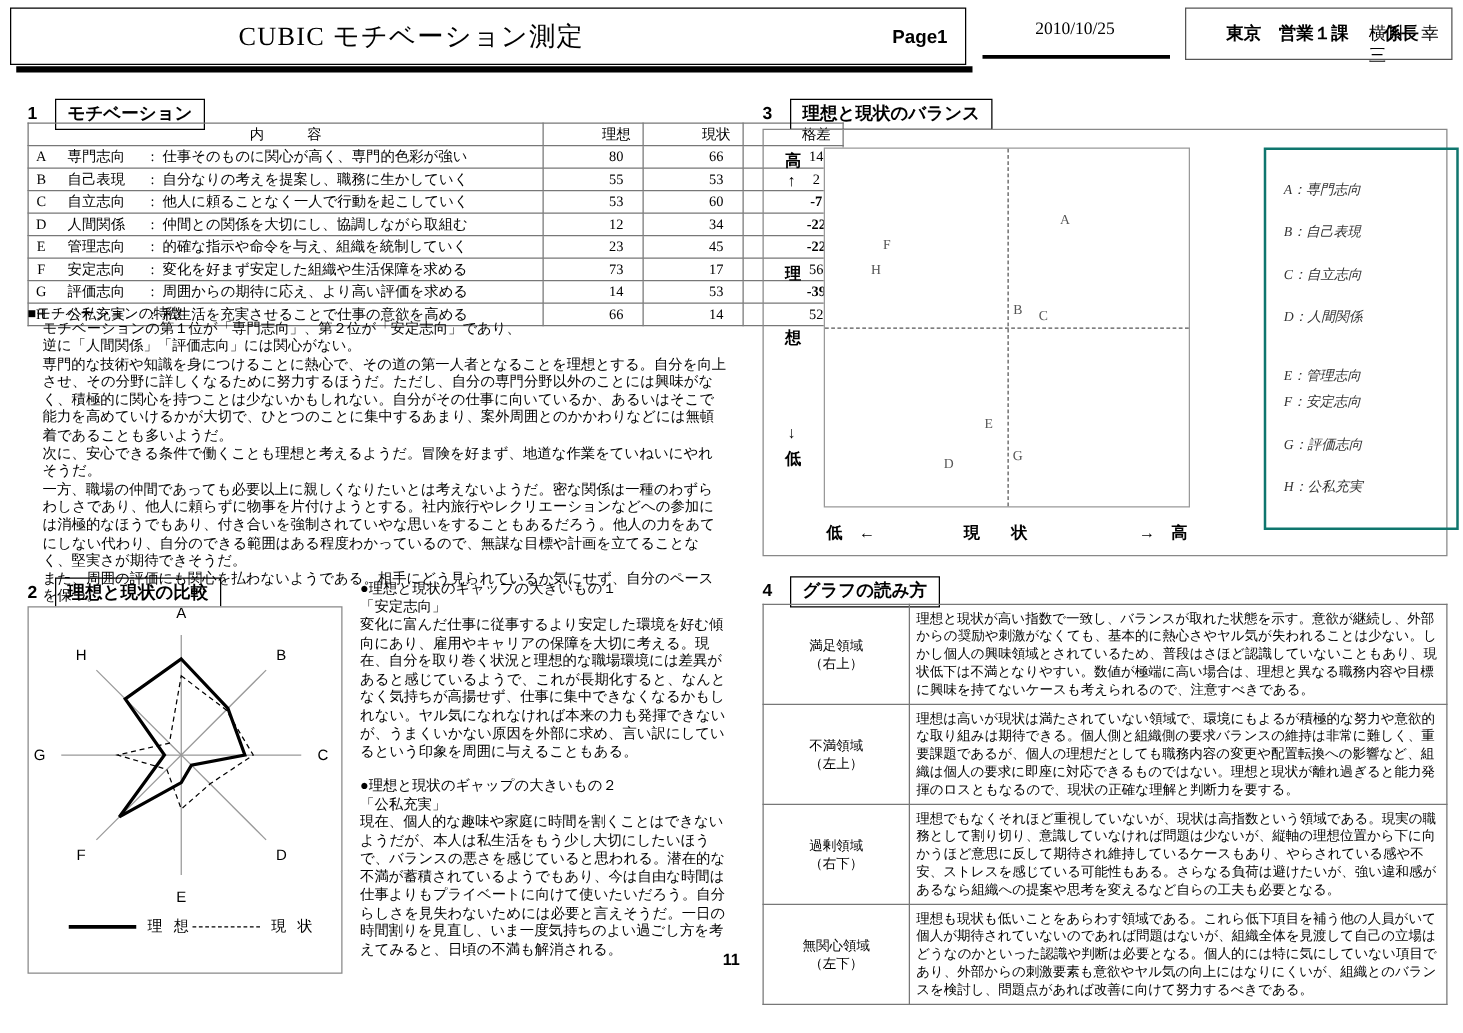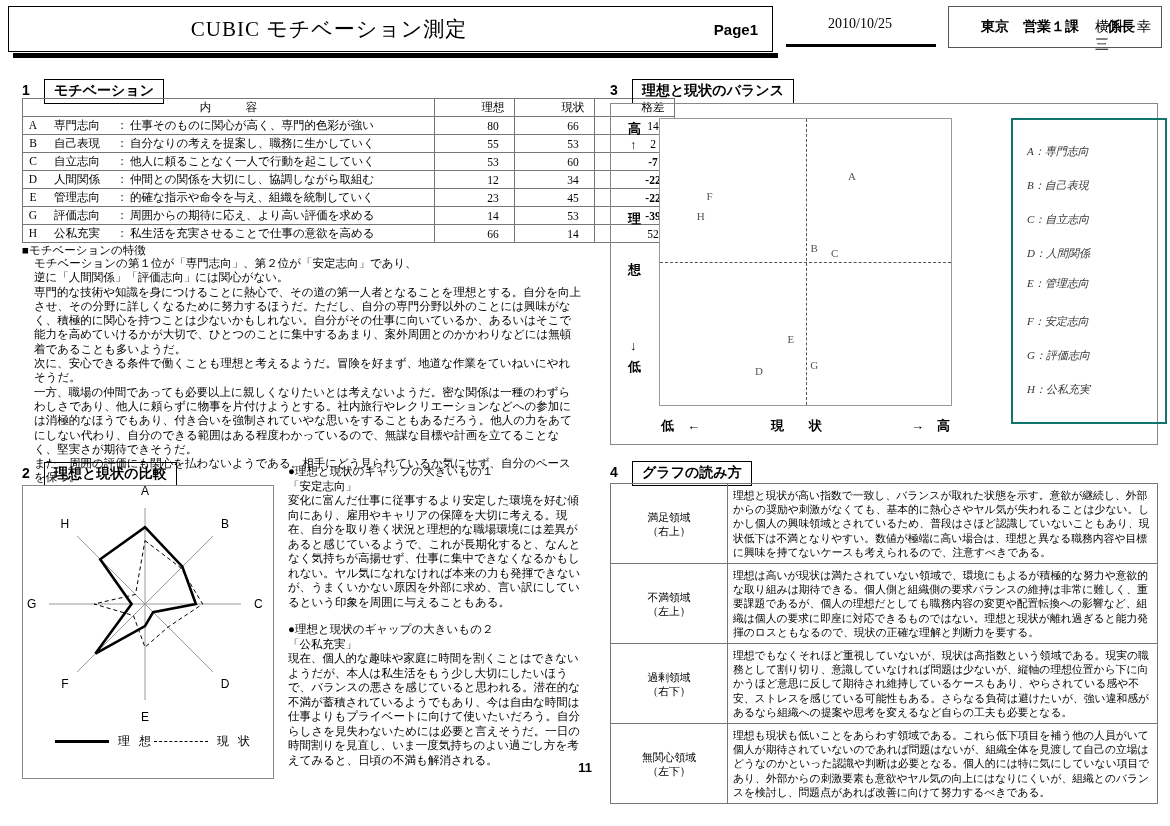--- a/index.html
+++ b/index.html
@@ -131,20 +131,26 @@
           <td class="c-desc"><span class="k">D</span><span class="nm">人間関係</span><span class="co">:</span><span>仲間との関係を大切にし、協調しながら取組む</span></td>
           <td class="c-num">12</td>
           <td class="c-num">34</td>
           <td class="c-num neg">-22</td>
         </tr>
         <tr>
           <td class="c-desc"><span class="k">E</span><span class="nm">管理志向</span><span class="co">:</span><span>的確な指示や命令を与え、組織を統制していく</span></td>
           <td class="c-num">23</td>
           <td class="c-num">45</td>
           <td class="c-num neg">-22</td>
+        </tr>
+        <tr>
+          <td class="c-desc"><span class="k">F</span><span class="nm">安定志向</span><span class="co">:</span><span>変化を好まず安定した組織や生活保障を求める</span></td>
+          <td class="c-num">73</td>
+          <td class="c-num">17</td>
+          <td class="c-num">56</td>
         </tr>
         <tr>
           <td class="c-desc"><span class="k">G</span><span class="nm">評価志向</span><span class="co">:</span><span>周囲からの期待に応え、より高い評価を求める</span></td>
           <td class="c-num">14</td>
           <td class="c-num">53</td>
           <td class="c-num neg">-39</td>
         </tr>
         <tr>
           <td class="c-desc"><span class="k">H</span><span class="nm">公私充実</span><span class="co">:</span><span>私生活を充実させることで仕事の意欲を高める</span></td>
           <td class="c-num">66</td>
@@ -236,21 +242,21 @@
       <span class="l">低　←</span>
       <span class="m">現　状</span>
       <span class="r">→　高</span>
     </div>
 
     <div class="legend-box" id="balance-legend">
         <div style="top: 24px;">A：専門志向</div>
         <div style="top: 58px;">B：自己表現</div>
         <div style="top: 92px;">C：自立志向</div>
         <div style="top: 126px;">D：人間関係</div>
-        <div style="top: 156px;">E：管理志向</div>
+        <div style="top: 173px;">E：管理志向</div>
         <div style="top: 194px;">F：安定志向</div>
         <div style="top: 228px;">G：評価志向</div>
         <div style="top: 262px;">H：公私充実</div>
       </div>
   </div>
 
   <div class="sec-head" style="left:610px;top:461px;">
     <span class="num">4</span>
     <span class="lbl">グラフの読み方</span>
   </div>

